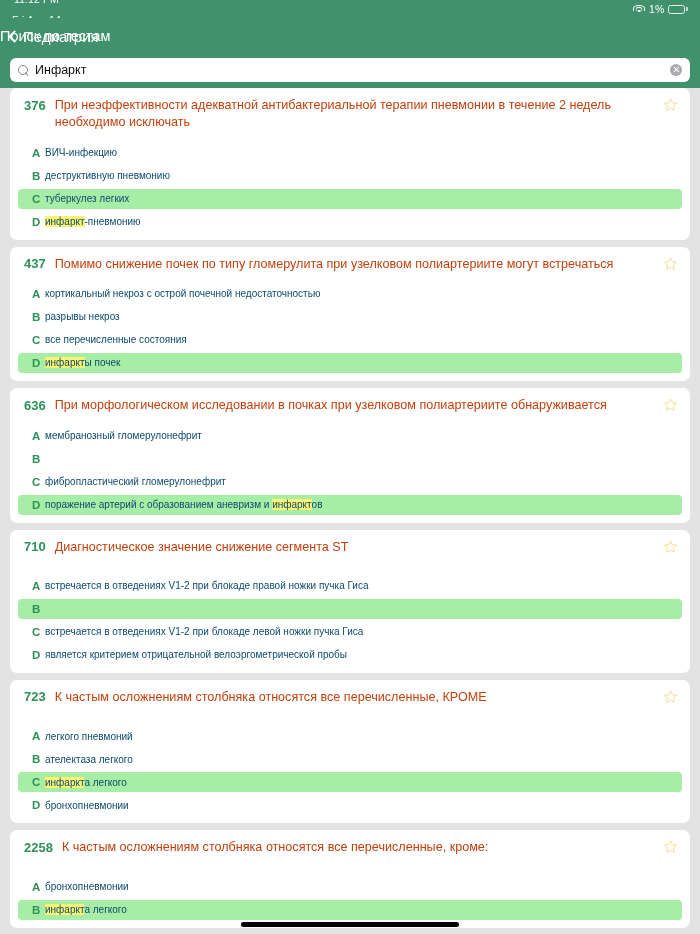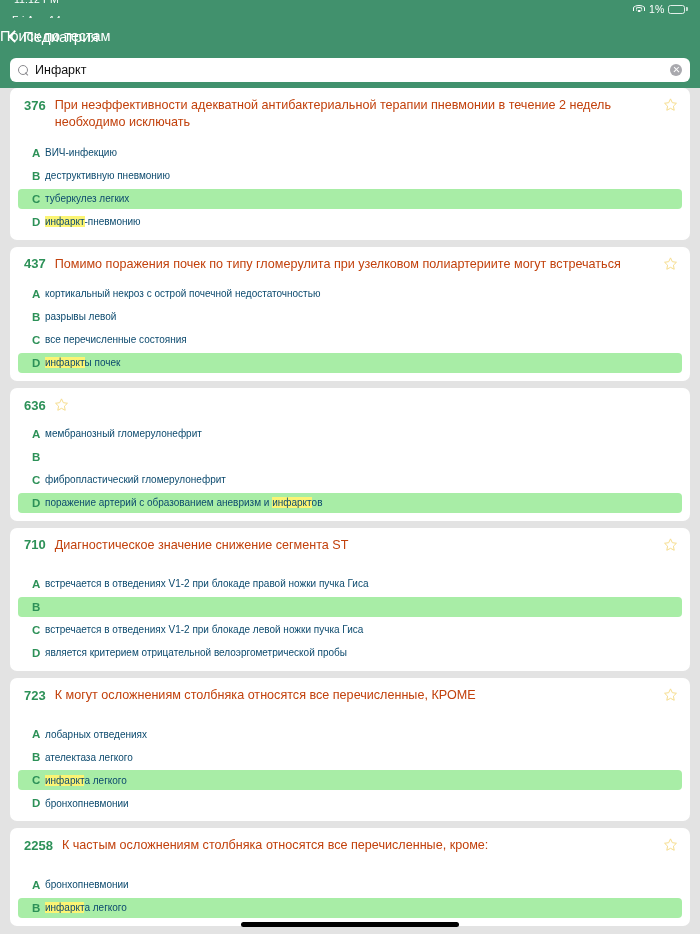--- a/index.html
+++ b/index.html
@@ -172,49 +172,50 @@
           </div>
           <div class="opt">
             <span class="opt-letter">D</span>
             <span class="opt-text"><span class="hl">инфаркт</span>-пневмонию</span>
           </div>
         </div>
       </div>
       <div class="card">
         <div class="q-head">
           <span class="q-num">437</span>
-          <span class="q-text">Помимо поражения почек по типу гломерулита при узелковом полиартериите могут встречаться</span>
+          <span class="q-text">Помимо снижение почек по типу гломерулита при узелковом полиартериите могут встречаться</span>
           <span class="star">
             <svg viewBox="0 0 24 24" fill="none" stroke="currentColor" stroke-width="1.6" stroke-linejoin="round">
               <polygon points="12,3 14.9,9.1 21.5,10 16.7,14.6 17.9,21.2 12,18.1 6.1,21.2 7.3,14.6 2.5,10 9.1,9.1"></polygon>
             </svg>
           </span>
         </div>
         <div class="opts">
           <div class="opt">
             <span class="opt-letter">A</span>
             <span class="opt-text">кортикальный некроз с острой почечной недостаточностью</span>
           </div>
           <div class="opt">
             <span class="opt-letter">B</span>
-            <span class="opt-text">разрывы левой</span>
+            <span class="opt-text">разрывы некроз</span>
           </div>
           <div class="opt">
             <span class="opt-letter">C</span>
             <span class="opt-text">все перечисленные состояния</span>
           </div>
           <div class="opt correct">
             <span class="opt-letter">D</span>
             <span class="opt-text"><span class="hl">инфаркт</span>ы почек</span>
           </div>
         </div>
       </div>
       <div class="card">
         <div class="q-head">
           <span class="q-num">636</span>
+          <span class="q-text">При морфологическом исследовании в почках при узелковом полиартериите обнаруживается</span>
           <span class="star">
             <svg viewBox="0 0 24 24" fill="none" stroke="currentColor" stroke-width="1.6" stroke-linejoin="round">
               <polygon points="12,3 14.9,9.1 21.5,10 16.7,14.6 17.9,21.2 12,18.1 6.1,21.2 7.3,14.6 2.5,10 9.1,9.1"></polygon>
             </svg>
           </span>
         </div>
         <div class="opts">
           <div class="opt">
             <span class="opt-letter">A</span>
             <span class="opt-text">мембранозный гломерулонефрит</span>
@@ -256,31 +257,31 @@
           </div>
           <div class="opt">
             <span class="opt-letter">D</span>
             <span class="opt-text">является критерием отрицательной велоэргометрической пробы</span>
           </div>
         </div>
       </div>
       <div class="card gap-lg">
         <div class="q-head">
           <span class="q-num">723</span>
-          <span class="q-text">К могут осложнениям столбняка относятся все перечисленные, КРОМЕ</span>
-          <span class="star">
-            <svg viewBox="0 0 24 24" fill="none" stroke="currentColor" stroke-width="1.6" stroke-linejoin="round">
-              <polygon points="12,3 14.9,9.1 21.5,10 16.7,14.6 17.9,21.2 12,18.1 6.1,21.2 7.3,14.6 2.5,10 9.1,9.1"></polygon>
-            </svg>
-          </span>
-        </div>
-        <div class="opts">
-          <div class="opt">
-            <span class="opt-letter">A</span>
-            <span class="opt-text">лобарных отведениях</span>
+          <span class="q-text">К частым осложнениям столбняка относятся все перечисленные, КРОМЕ</span>
+          <span class="star">
+            <svg viewBox="0 0 24 24" fill="none" stroke="currentColor" stroke-width="1.6" stroke-linejoin="round">
+              <polygon points="12,3 14.9,9.1 21.5,10 16.7,14.6 17.9,21.2 12,18.1 6.1,21.2 7.3,14.6 2.5,10 9.1,9.1"></polygon>
+            </svg>
+          </span>
+        </div>
+        <div class="opts">
+          <div class="opt">
+            <span class="opt-letter">A</span>
+            <span class="opt-text">легкого пневмоний</span>
           </div>
           <div class="opt">
             <span class="opt-letter">B</span>
             <span class="opt-text">ателектаза легкого</span>
           </div>
           <div class="opt correct">
             <span class="opt-letter">C</span>
             <span class="opt-text"><span class="hl">инфаркт</span>а легкого</span>
           </div>
           <div class="opt">

